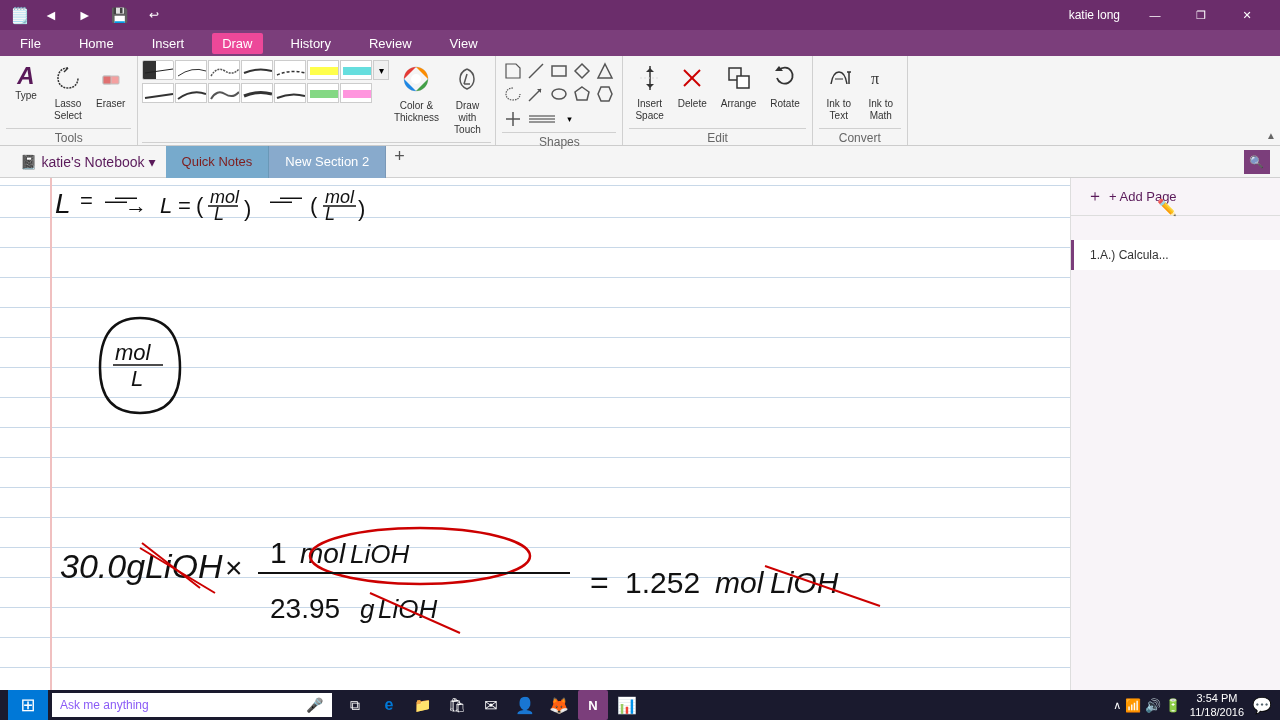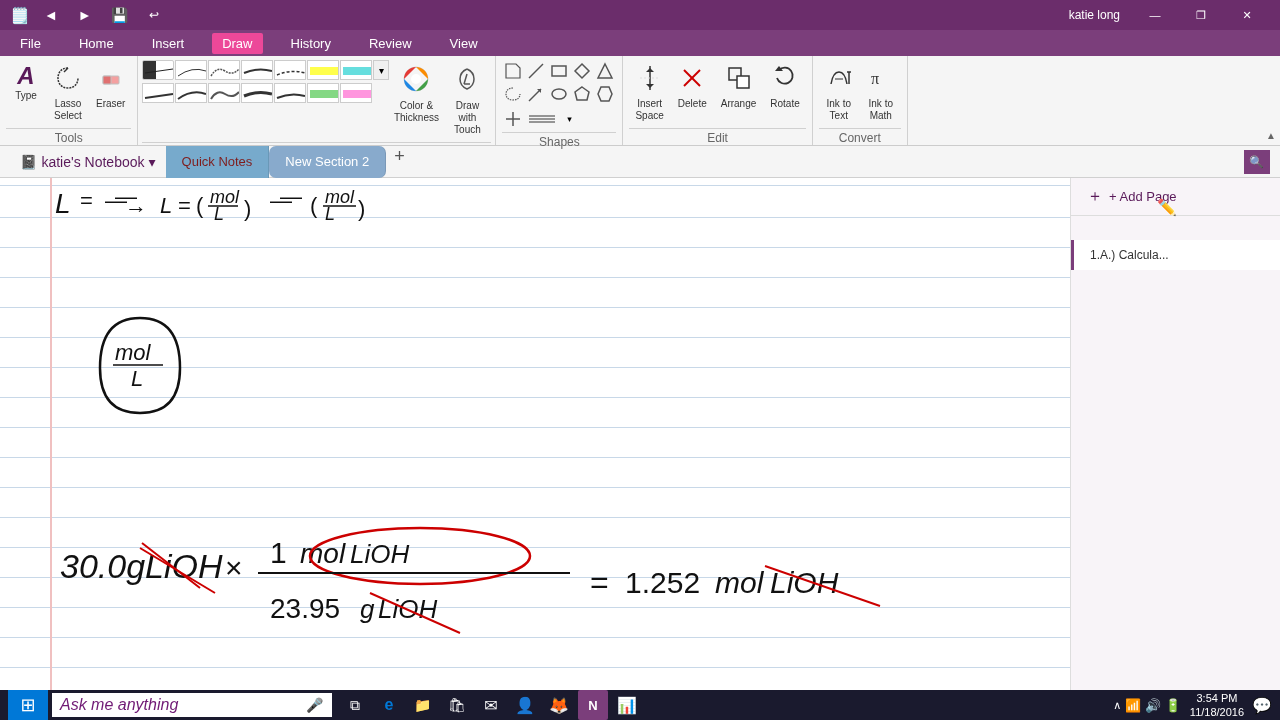--- a/index.html
+++ b/index.html
@@ -65,21 +65,21 @@
     }
     .notebook-name { display: flex; align-items: center; gap: 4px; font-size: 14px; color: #5a1a5a; padding: 0 10px; cursor: pointer; }
     .section-tabs { display: flex; align-items: stretch; flex: 1; }
     .section-tab {
       padding: 4px 16px; font-size: 13px; cursor: pointer; border-right: 1px solid rgba(0,0,0,0.1);
       display: flex; align-items: center; white-space: nowrap; height: 32px;
     }
     .section-tab.active { background: white; font-weight: 600; border-bottom: none; }
     .section-tab.quick-notes { background: #7ac; color: #7f1d1d; }
     .section-tab.section1 { background: #7b9; color: white; }
-    .section-tab.section2 { background: #8ac; color: white; border-radius: 7px; }
+    .section-tab.section2 { background: #8ac; color: white; }
     .add-section-btn { padding: 0 8px; font-size: 18px; cursor: pointer; color: #555; }
     .search-bar { margin-left: auto; display: flex; align-items: center; }
     .search-input { width: 200px; height: 24px; border: 1px solid #ccc; padding: 0 8px; font-size: 12px; }
     .search-btn { width: 26px; height: 24px; background: #7b3e7b; border: none; cursor: pointer; color: white; font-size: 12px; display: flex; align-items: center; justify-content: center; }
 
     
     #main { display: flex; width: 100%; height: calc(720px - 30px - 26px - 90px - 32px - 30px); }
     #note-area {
       flex: 1; background: white; overflow: hidden; position: relative;
       background-image: repeating-linear-gradient(transparent, transparent 29px, #c8d8e8 29px, #c8d8e8 30px);
@@ -553,21 +553,21 @@
 
     <div style="position:absolute;top:198px;left:1157px;cursor:pointer;color:#888;font-size:16px;">✏️</div>
   </div>
 </div>
 
 <div id="taskbar">
   <div class="taskbar-start">
     <span style="color:white;font-size:18px;">⊞</span>
   </div>
   <div class="taskbar-search">
-    <span style="color:#701a75;font-size:16px;font-style:italic;">Ask me anything</span>
+    <span style="color:#8b5cf6;font-size:12px;">Ask me anything</span>
     <span style="margin-left:auto;font-size:14px;">🎤</span>
   </div>
   <div class="taskbar-icons">
     <div class="taskbar-icon">⧉</div>
     <div class="taskbar-icon" style="font-size:16px;color:#0078d7;font-weight:bold;">e</div>
     <div class="taskbar-icon">📁</div>
     <div class="taskbar-icon" style="font-size:14px;">🛍</div>
     <div class="taskbar-icon" style="font-size:16px;">✉</div>
     <div class="taskbar-icon" style="font-size:16px;">👤</div>
     <div class="taskbar-icon" style="font-size:16px;">🦊</div>

